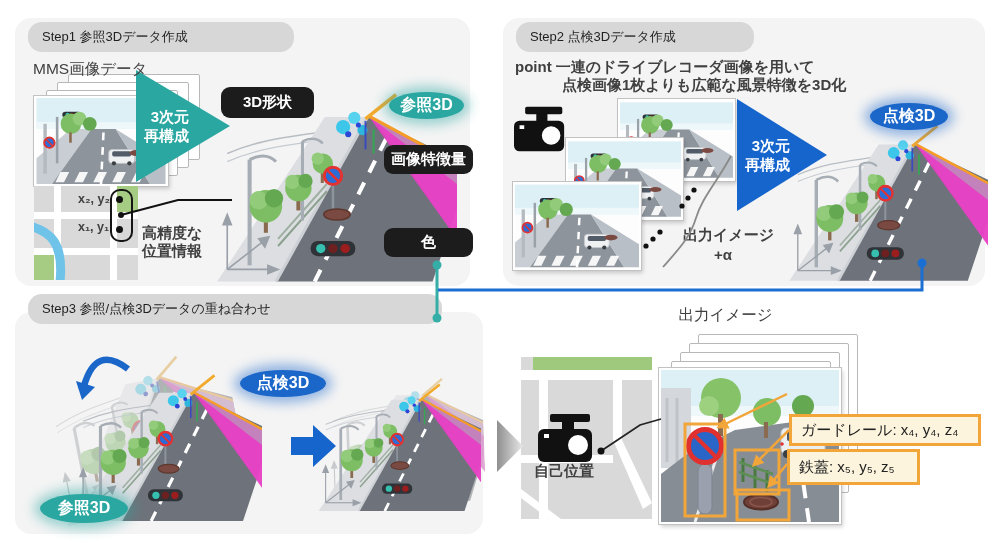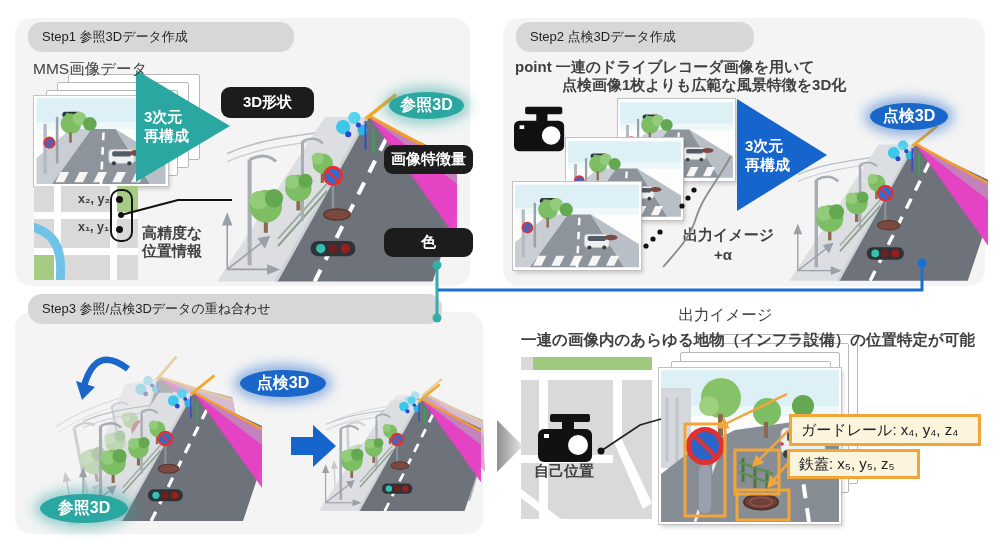--- a/index.html
+++ b/index.html
@@ -9,21 +9,21 @@
   .card{background:#f4f4f4;border-radius:16px;z-index:1;}
   .pill{background:#d7d7d7;border-radius:14px;font-size:13px;color:#1f1f1f;
         display:flex;align-items:center;padding-left:14px;z-index:6;text-align:center;}
   .bpill{background:#1c1c1c;color:#fff;border-radius:9px;font-weight:bold;font-size:15px;
          display:flex;align-items:center;justify-content:center;z-index:7;}
   .badge{border-radius:50%;color:#fff;font-weight:bold;font-size:16px;
          display:flex;align-items:center;justify-content:center;z-index:7;}
   .badge.teal{background:#2aa7a1;box-shadow:0 0 12px 6px rgba(42,167,161,.45);}
   .badge.blue{background:#1b66c9;box-shadow:0 0 12px 6px rgba(27,102,201,.45);}
   .tri{clip-path:polygon(0 0,100% 50%,0 100%);color:#fff;font-weight:bold;font-size:15px;
-       display:flex;align-items:center;padding-left:8px;line-height:1.3;z-index:5;}
+       display:flex;align-items:center;padding-left:8px;line-height:1.3;z-index:5;text-align:right;}
   .tri.teal{background:#2aa7a1;}
   .tri.blue{background:#1565cd;}
   .pre{white-space:pre-line;}
   .bold{font-weight:bold;color:#111;}
   .note{font-size:15px;color:#404040;z-index:6;}
   .photo{border:2px solid #fff;outline:1px solid #c2c2c2;box-shadow:2px 3px 4px rgba(0,0,0,.18);
          background:#fff;z-index:3;}
   .page{background:#fff;border:1.5px solid #b8b8b8;border-radius:2px;z-index:2;}
   .annot{background:#fdf4de;border:3px solid #f2a63a;font-size:15px;color:#222;
          display:flex;align-items:center;padding-left:9px;z-index:9;box-sizing:border-box;}
@@ -286,40 +286,39 @@
   <div class="abs badge teal" style="left:40px;top:494px;width:88px;height:29px;">参照3D</div>
 
   <svg class="abs scene" style="left:324px;top:366px;transform:rotate(-2deg);opacity:.5;filter:saturate(.7);" width="160" height="146">
       <use href="#roadScene"></use>
     </svg>
   <svg class="abs scene" style="left:316px;top:372px;" width="165" height="146">
       <use href="#roadScene"></use>
     </svg>
 
   <div class="abs note" style="left:648px;top:305px;width:155px;text-align:center;font-size:15.5px;">出力イメージ</div>
-  <div class="abs note bold" style="left:502px;top:330px;width:492px;text-align:center;font-size:15.5px;">一連の画像内のあらゆる地物（インフラ設備）の位置特定が可能</div>
 
   <svg class="abs" style="left:521px;top:357px;z-index:2;" width="131" height="162">
       <use href="#mapB"></use>
     </svg>
   <svg class="abs" style="left:538px;top:414px;z-index:4;" width="56" height="48">
       <use href="#dashcam"></use>
     </svg>
   <div class="abs note bold" style="left:534px;top:462px;font-size:15px;z-index:6;">自己位置</div>
 
   <div class="abs page" style="left:698px;top:334px;width:158px;height:148px;"></div>
   <div class="abs page" style="left:689px;top:343px;width:158px;height:148px;"></div>
   <div class="abs page" style="left:680px;top:352px;width:158px;height:148px;"></div>
   <div class="abs page" style="left:671px;top:361px;width:158px;height:148px;"></div>
   <svg class="abs photo" style="left:659px;top:368px;" width="178" height="152">
       <use href="#outScene"></use>
     </svg>
 
   <div class="abs annot" style="left:789px;top:414px;width:192px;height:32px;">ガードレール: x₄, y₄, z₄</div>
-  <div class="abs annot" style="left:787px;top:449px;width:133px;height:30px;">鉄蓋: x₅, y₅, z₅</div>
+  <div class="abs annot" style="left:787px;top:449px;width:133px;height:36px;">鉄蓋: x₅, y₅, z₅</div>
 
   <svg class="abs overlay" style="left:0;top:0;" width="1000" height="554" viewBox="0 0 1000 554">
     <defs>
       <linearGradient id="grayGrad" x1="0" y1="0" x2="1" y2="0">
         <stop offset="0" stop-color="#8f8f8f"></stop>
           <stop offset="1" stop-color="#e8e8e8"></stop>
       </linearGradient>
       <marker id="mOr" markerUnits="userSpaceOnUse" markerWidth="12" markerHeight="12" refX="9" refY="6" orient="auto">
         <path d="M0,0 L12,6 L0,12 z" fill="#f2a63a"></path>
       </marker>

